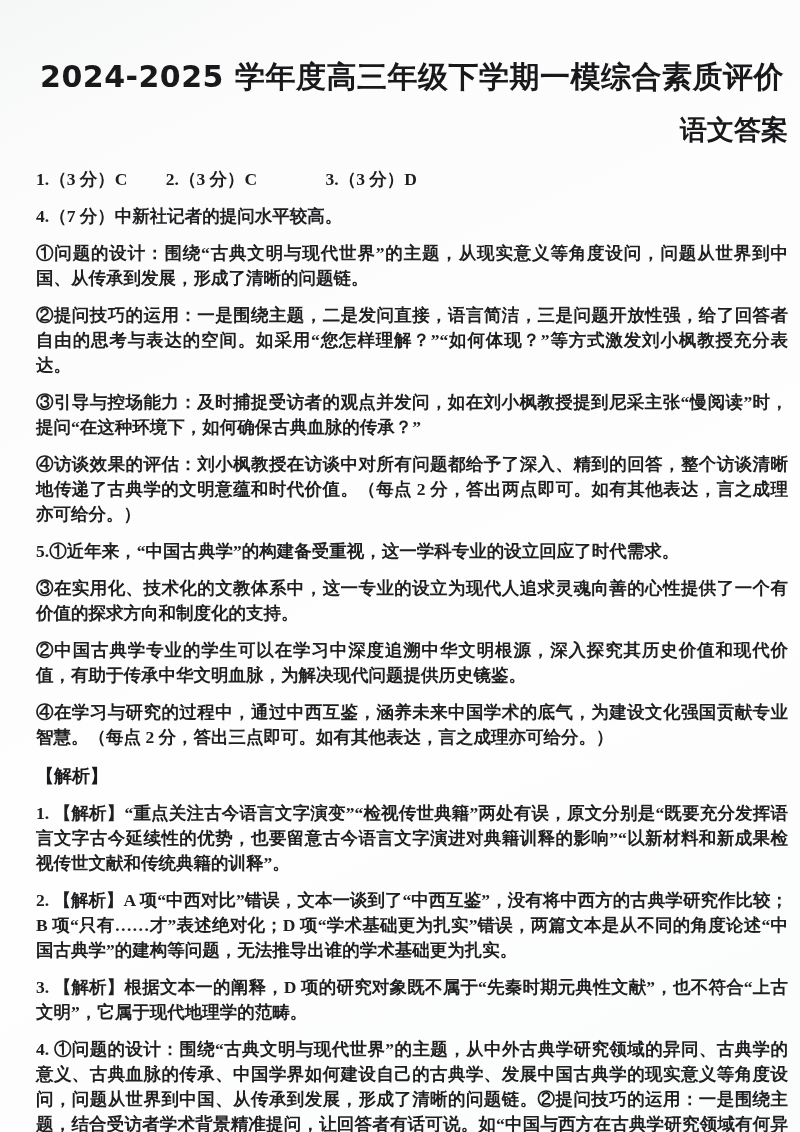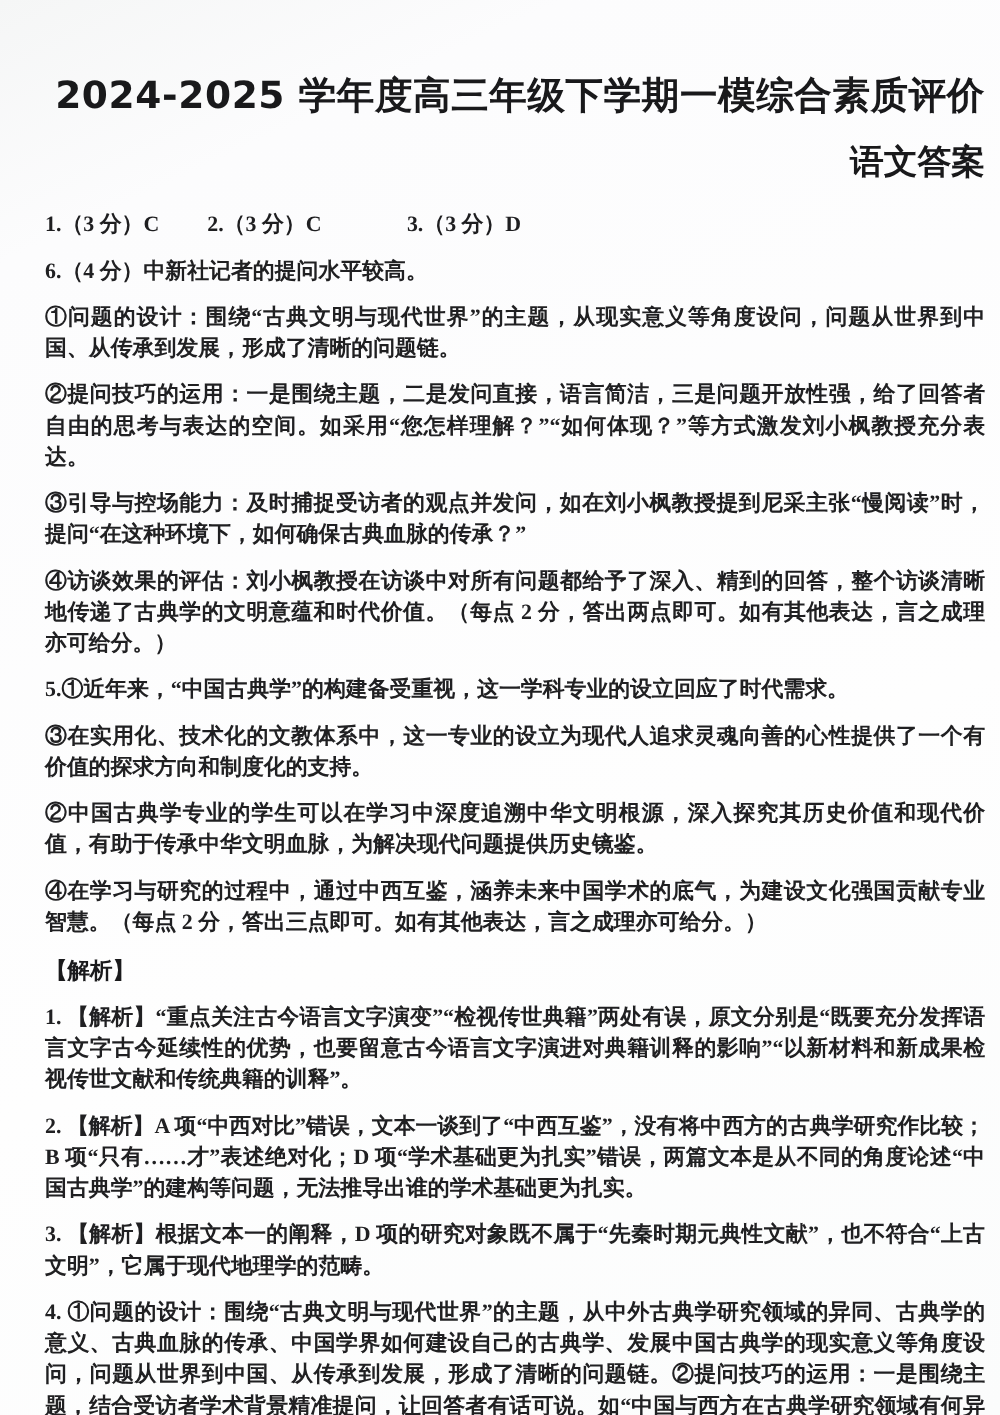--- a/index.html
+++ b/index.html
@@ -17,21 +17,21 @@
     padding: 58px 12px 0 36px;
     font-family: "Liberation Serif", "DejaVu Serif", serif;
     font-weight: 700;
   }
   .doc-title {
     margin: 0;
     font-family: "DejaVu Sans", "Liberation Sans", sans-serif;
     font-weight: 700;
     font-size: 30px;
     line-height: 38px;
-    text-align: right;
+    text-align: center;
     letter-spacing: 0.5px;
     color: #19191b;
   }
   .doc-subtitle {
     margin: 17px 0 0 0;
     font-family: "DejaVu Sans", "Liberation Sans", sans-serif;
     font-weight: 700;
     font-size: 27px;
     line-height: 33px;
     text-align: right;
@@ -67,21 +67,21 @@
 
   <h1 class="doc-title">2024-2025 学年度高三年级下学期一模综合素质评价</h1>
   <h2 class="doc-subtitle">语文答案</h2>
 
   <div class="answers-row">
     <span class="ans">1.（3 分）C</span>
     <span class="ans">2.（3 分）C</span>
     <span class="ans">3.（3 分）D</span>
   </div>
 
-  <p class="body-par">6.（4 分）中新社记者的提问水平较高。</p>
+  <p class="body-par">4.（7 分）中新社记者的提问水平较高。</p>
   <p class="body-par">①问题的设计：围绕“古典文明与现代世界”的主题，从现实意义等角度设问，问题从世界到中国、从传承到发展，形成了清晰的问题链。</p>
   <p class="body-par">②提问技巧的运用：一是围绕主题，二是发问直接，语言简洁，三是问题开放性强，给了回答者自由的思考与表达的空间。如采用“您怎样理解？”“如何体现？”等方式激发刘小枫教授充分表达。</p>
   <p class="body-par">③引导与控场能力：及时捕捉受访者的观点并发问，如在刘小枫教授提到尼采主张“慢阅读”时，提问“在这种环境下，如何确保古典血脉的传承？”</p>
   <p class="body-par">④访谈效果的评估：刘小枫教授在访谈中对所有问题都给予了深入、精到的回答，整个访谈清晰地传递了古典学的文明意蕴和时代价值。（每点 2 分，答出两点即可。如有其他表达，言之成理亦可给分。）</p>
   <p class="body-par">5.①近年来，“中国古典学”的构建备受重视，这一学科专业的设立回应了时代需求。</p>
   <p class="body-par">③在实用化、技术化的文教体系中，这一专业的设立为现代人追求灵魂向善的心性提供了一个有价值的探求方向和制度化的支持。</p>
   <p class="body-par">②中国古典学专业的学生可以在学习中深度追溯中华文明根源，深入探究其历史价值和现代价值，有助于传承中华文明血脉，为解决现代问题提供历史镜鉴。</p>
   <p class="body-par">④在学习与研究的过程中，通过中西互鉴，涵养未来中国学术的底气，为建设文化强国贡献专业智慧。（每点 2 分，答出三点即可。如有其他表达，言之成理亦可给分。）</p>
   <p class="heading-par">【解析】</p>
   <p class="body-par">1. 【解析】“重点关注古今语言文字演变”“检视传世典籍”两处有误，原文分别是“既要充分发挥语言文字古今延续性的优势，也要留意古今语言文字演进对典籍训释的影响”“以新材料和新成果检视传世文献和传统典籍的训释”。</p>

